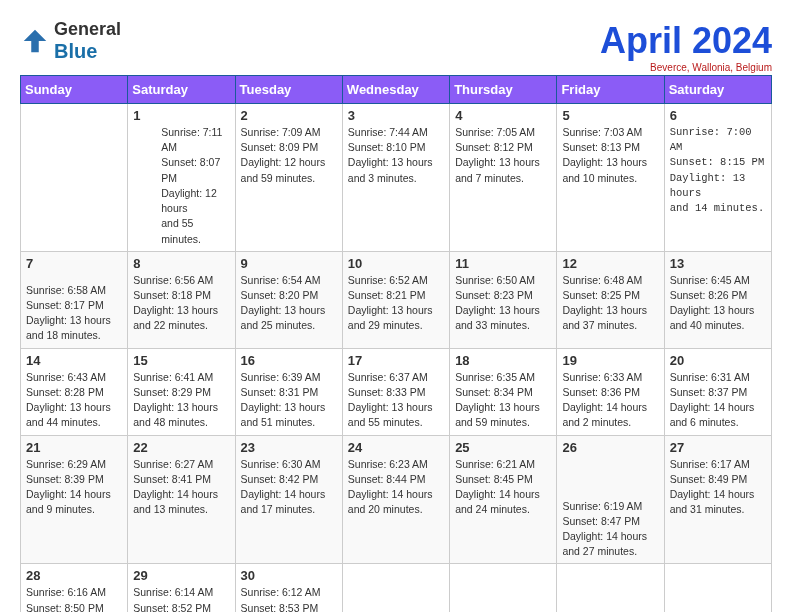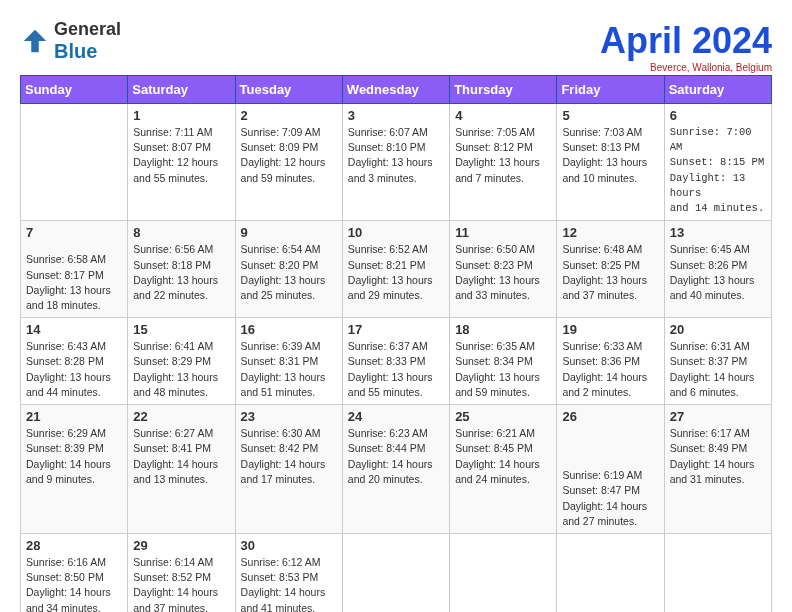--- a/index.html
+++ b/index.html
@@ -122,35 +122,35 @@
         <th>Thursday</th>
         <th>Friday</th>
         <th>Saturday</th>
       </tr>
   </thead>
   <tbody id="calendar-body">
   <tr>
         <td class="empty-cell"></td>
         <td>
           <span class="day-num">1</span>
-          <div class="day-detail" style="white-space: pre-line;">Sunrise: 7:11 AM
+          <div class="day-detail" style="white-space: pre-line; margin-left: 28px;">Sunrise: 7:11 AM
 Sunset: 8:07 PM
 Daylight: 12 hours
 and 55 minutes.</div>
         </td>
         <td>
           <span class="day-num">2</span>
           <div class="day-detail" style="white-space: pre-line;">Sunrise: 7:09 AM
 Sunset: 8:09 PM
 Daylight: 12 hours
 and 59 minutes.</div>
         </td>
         <td>
           <span class="day-num">3</span>
-          <div class="day-detail" style="white-space: pre-line;">Sunrise: 6:07 AM
+          <div class="day-detail" style="white-space: pre-line;">Sunrise: 7:44 AM
 Sunset: 8:10 PM
 Daylight: 13 hours
 and 3 minutes.</div>
         </td>
         <td>
           <span class="day-num">4</span>
           <div class="day-detail" style="white-space: pre-line;">Sunrise: 7:05 AM
 Sunset: 8:12 PM
 Daylight: 13 hours
 and 7 minutes.</div>

